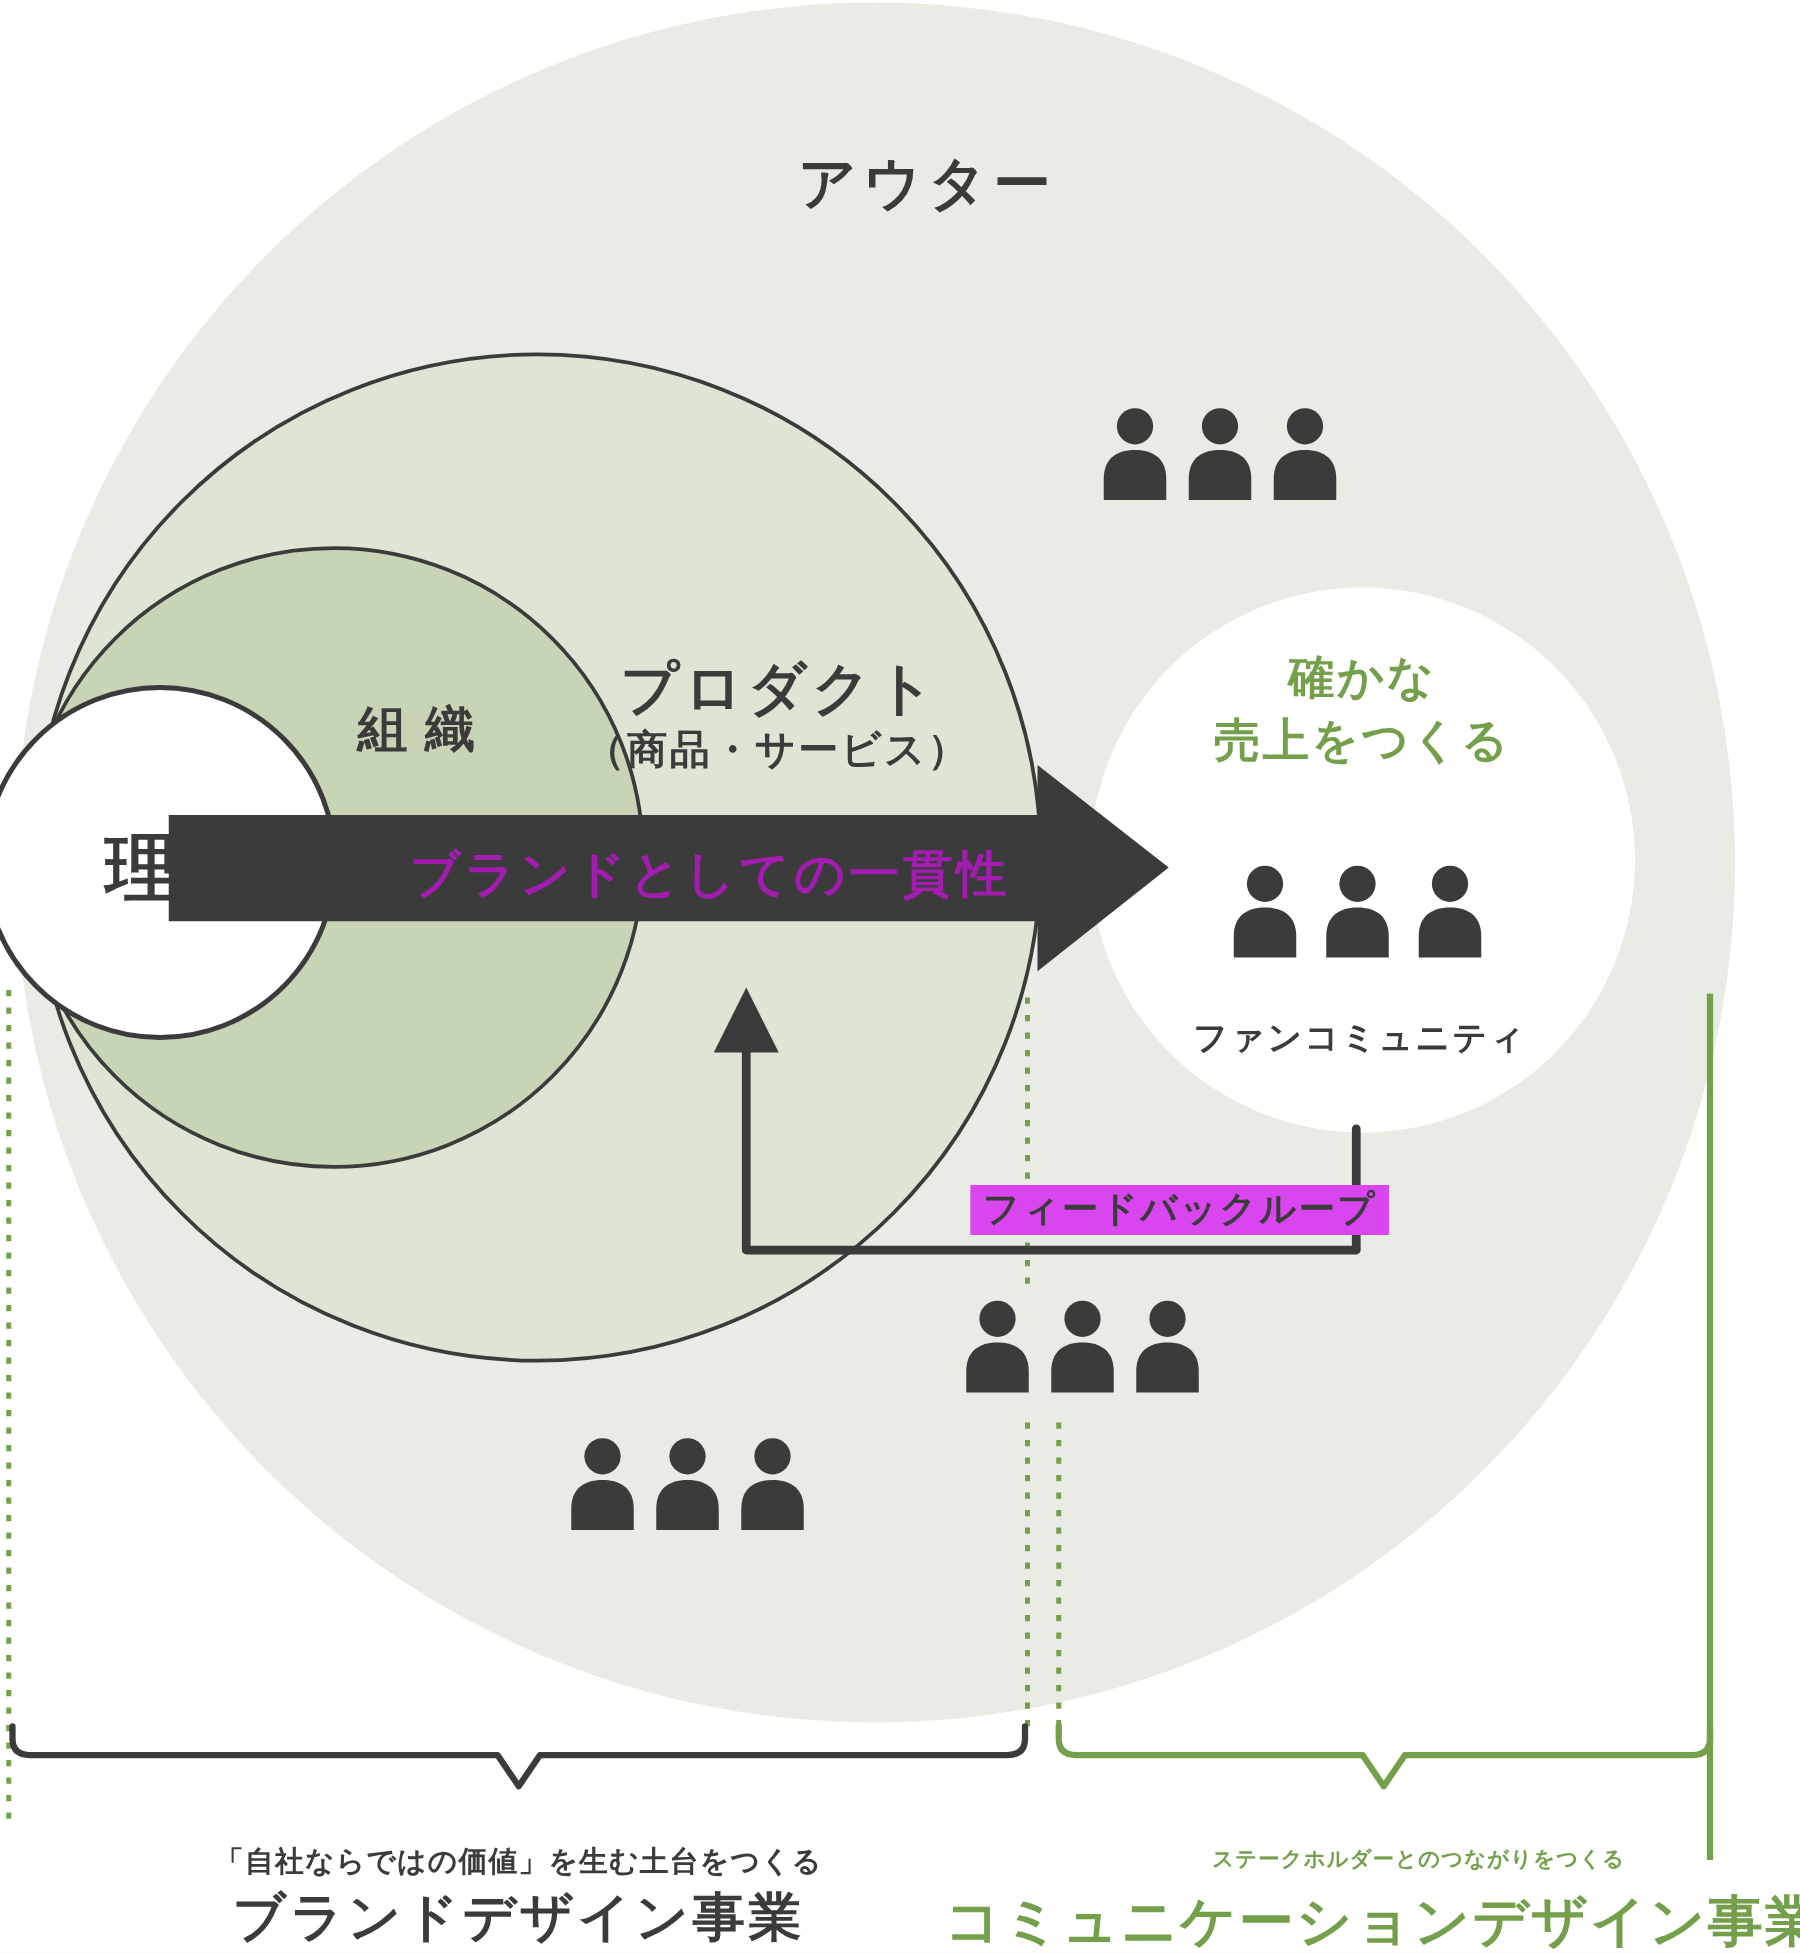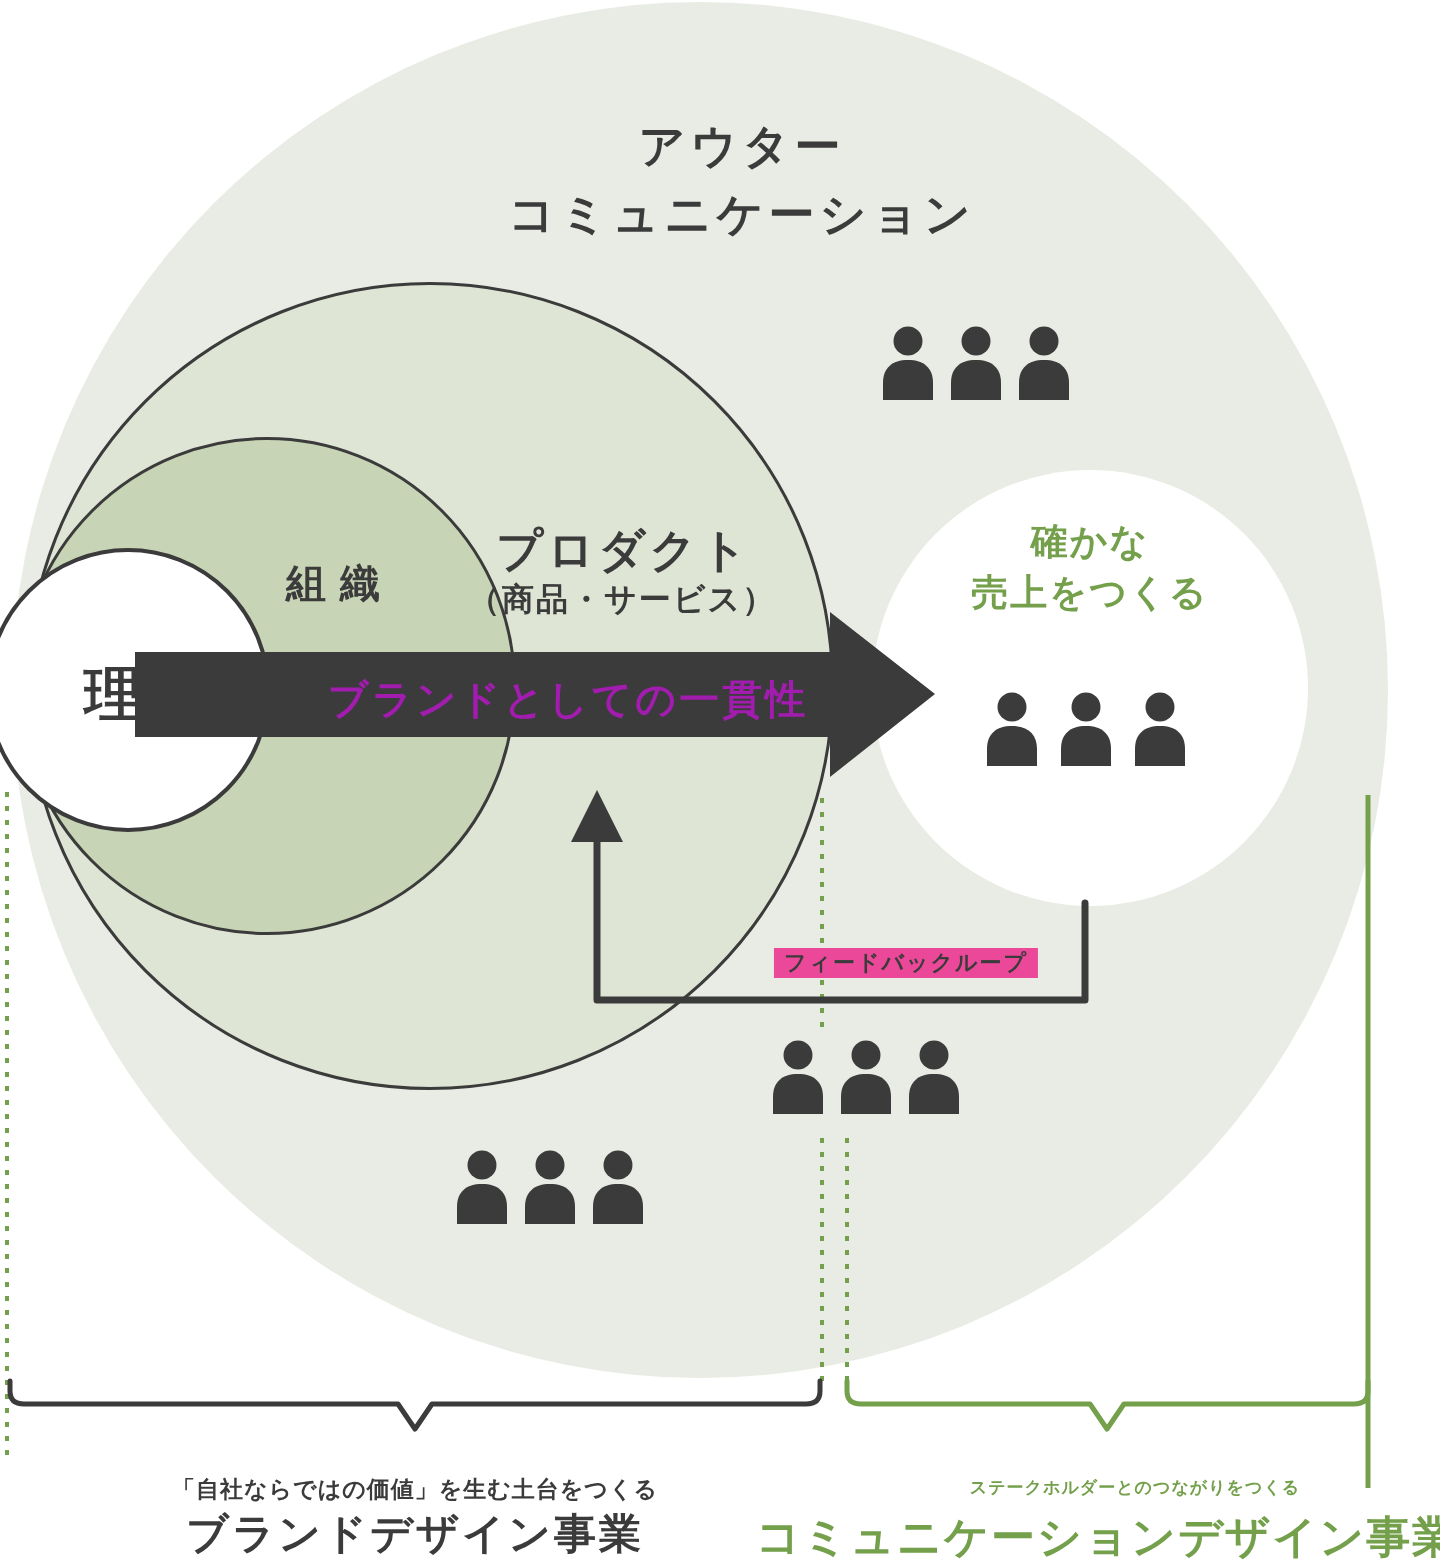--- a/index.html
+++ b/index.html
@@ -26,21 +26,21 @@
     text-align:center;
   }
   .outer-title{left:742px;top:112px;font-size:46px;line-height:68px;letter-spacing:5px;}
   .org-label{left:340px;top:556px;font-size:40px;letter-spacing:14px;}
   .product-label{left:624px;top:520px;font-size:46px;letter-spacing:4px;}
   .product-sublabel{left:622px;top:578px;font-size:32px;letter-spacing:2px;}
   .philosophy-label{left:152px;top:656px;font-size:58px;letter-spacing:10px;}
   .arrow-label{left:568px;top:672px;font-size:40px;letter-spacing:3px;color:#a21caf;}
   .fan-text{left:1090px;top:516px;font-size:37px;line-height:51px;letter-spacing:2px;color:#74a04c;}
   .fan-caption{left:1088px;top:812px;font-size:27px;letter-spacing:2px;}
-  .feedback-label{left:906px;top:948px;font-size:22px;letter-spacing:2px;background:#ec4899;padding:0 10px;}
+  .feedback-label{left:944px;top:948px;font-size:29px;letter-spacing:2px;background:#d946ef;padding:0 10px;}
   .bl-subtitle{left:415px;top:1474px;font-size:23px;letter-spacing:1px;}
   .bl-title{left:415px;top:1506px;font-size:42px;letter-spacing:3px;}
   .br-subtitle{left:1107px;top:1476px;font-size:17px;letter-spacing:1px;color:#74a04c;margin-left:28px;}
   .br-title{left:1107px;top:1508px;font-size:44px;letter-spacing:2px;color:#74a04c;}
 </style>
 </head>
 <body>
 
 <div class="canvas">
 
@@ -89,36 +89,36 @@
     </g>
     <g>
       <use href="#person" x="452" y="1150"></use>
       <use href="#person" x="520" y="1150"></use>
       <use href="#person" x="588" y="1150"></use>
     </g>
   </svg>
 
   <div class="label outer-title">
     <div>アウター</div>
-    <div>コミュニケーション</div>
   </div>
 
   <div class="label org-label">組織</div>
 
   <div class="label product-label">プロダクト</div>
   <div class="label product-sublabel">（商品・サービス）</div>
 
   <div class="label philosophy-label">理念</div>
 
   <div class="label arrow-label">ブランドとしての一貫性</div>
 
   <div class="label fan-text">
     <div>確かな</div>
     <div>売上をつくる</div>
   </div>
+  <div class="label fan-caption">ファンコミュニティ</div>
 
   <div class="label feedback-label">フィードバックループ</div>
 
   <div class="label bl-subtitle">「自社ならではの価値」を生む土台をつくる</div>
   <div class="label bl-title">ブランドデザイン事業</div>
 
   <div class="label br-subtitle">ステークホルダーとのつながりをつくる</div>
   <div class="label br-title">コミュニケーションデザイン事業</div>
 
 </div>

